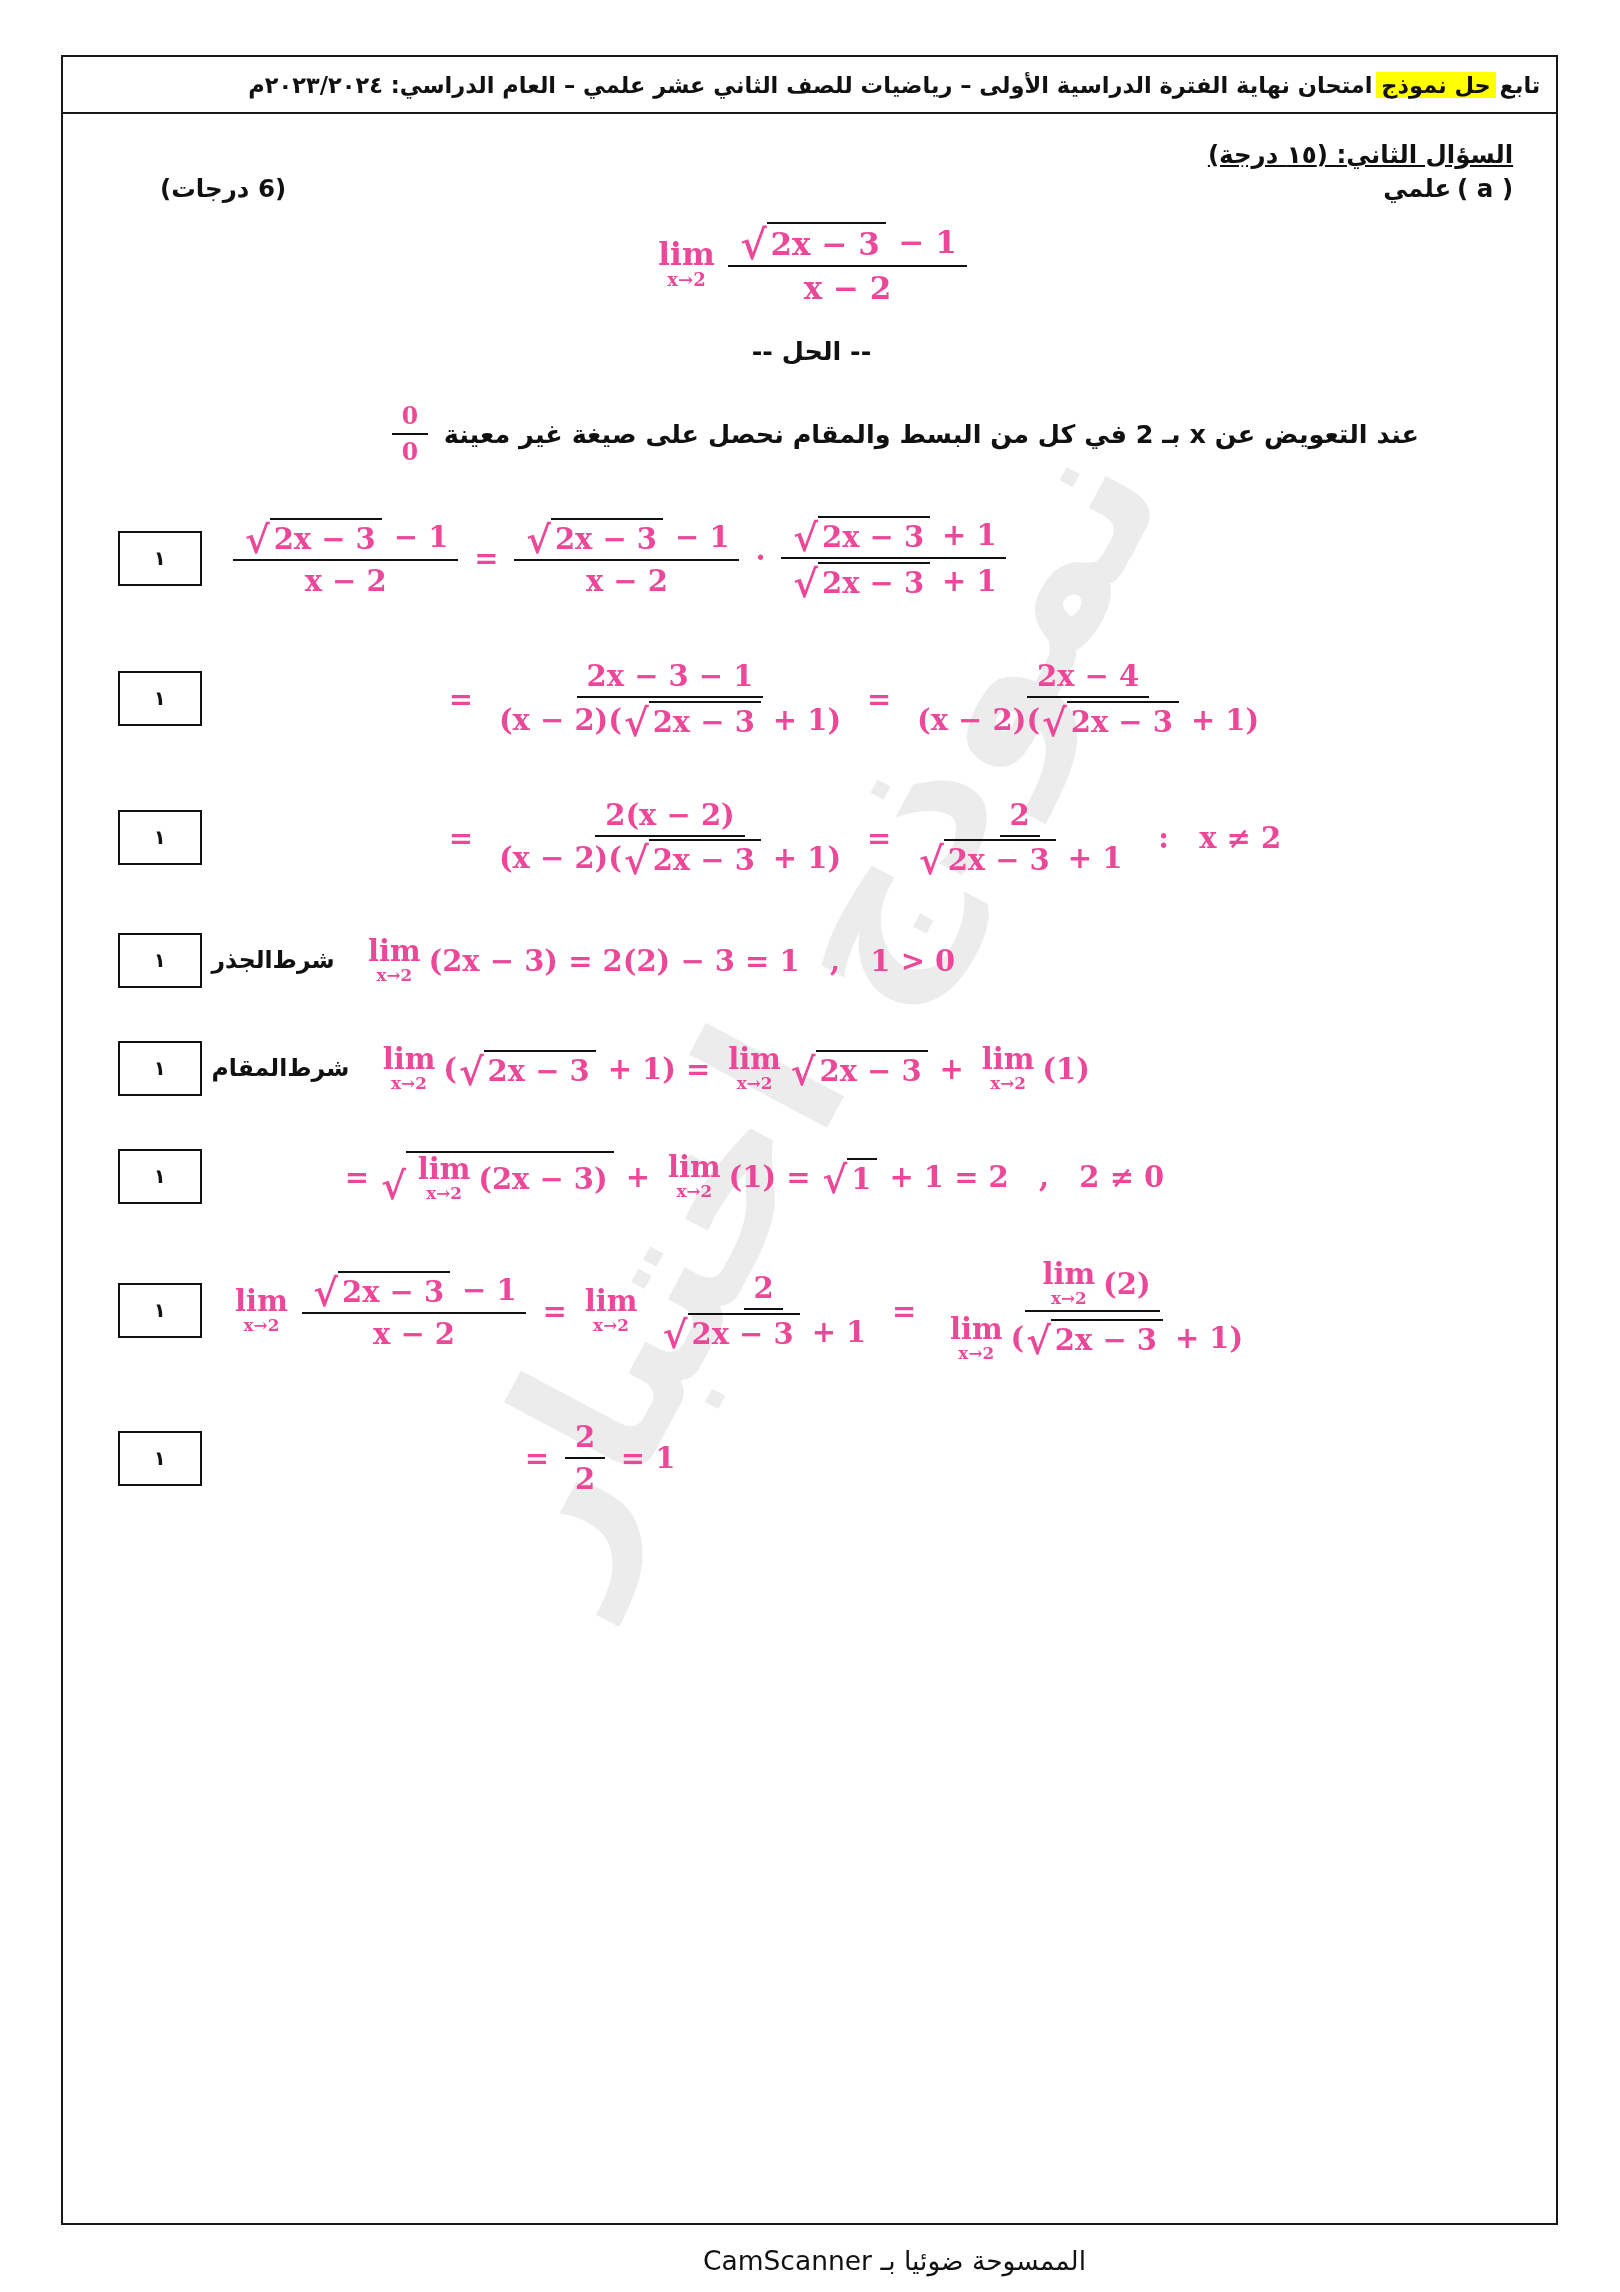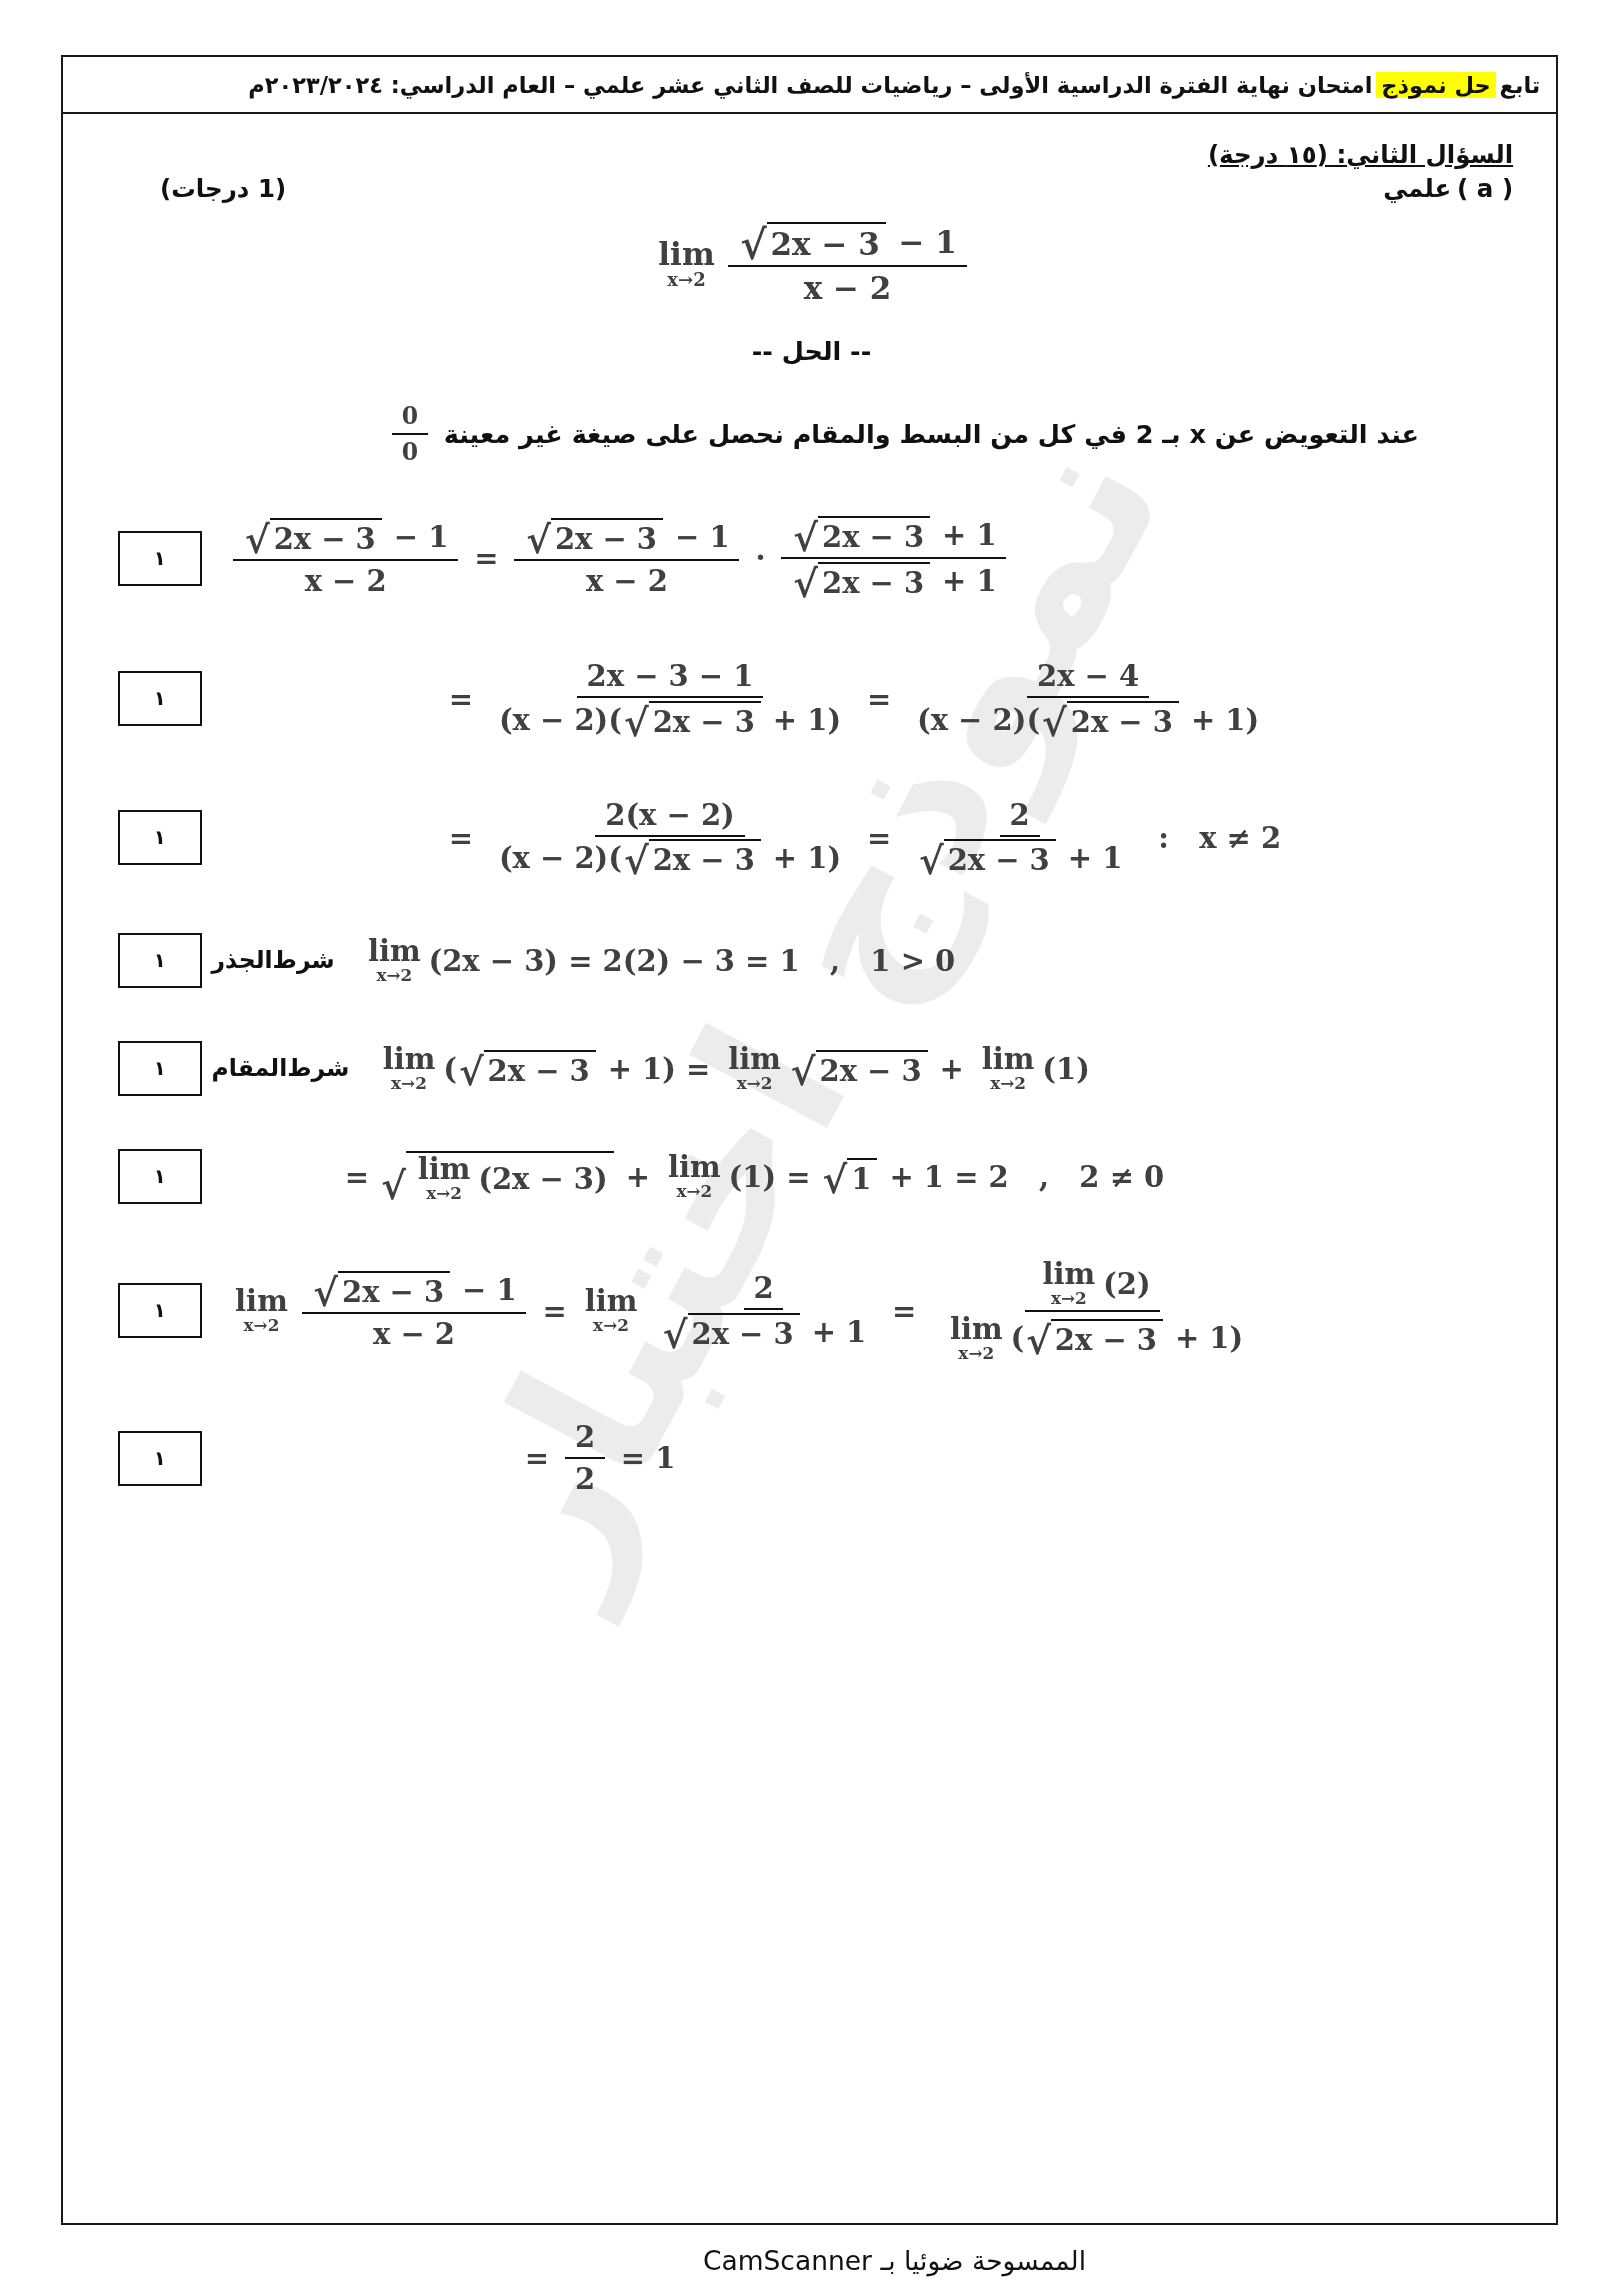--- a/index.html
+++ b/index.html
@@ -13,21 +13,21 @@
   .frame{position:absolute;left:61px;top:55px;width:1493px;height:2166px;border:2.9px solid #191919;z-index:1;}
   .header{height:55px;border-bottom:2.9px solid #191919;display:flex;align-items:center;
           padding:0 15.7px;font-weight:700;font-size:22.5px;white-space:nowrap;}
   .hl{background:#ffff00;padding:0 4.9px;margin:0 3.9px;}
   .content{padding:25.5px 39px 0 43px;position:relative;}
   .q-title{font-weight:700;font-size:24.5px;text-decoration:underline;padding-right:3.9px;}
   .part-row{display:flex;justify-content:space-between;align-items:center;font-weight:700;font-size:24.5px;
             margin-top:5.9px;padding-left:54px;padding-right:3.9px;}
   .part-a{display:inline-flex;gap:5.9px;}
   
-  .math{font-family:"DejaVu Serif",serif;font-weight:700;font-size:29px;display:flex;align-items:center;color:#404040;}
+  .math{font-family:"DejaVu Serif",serif;font-weight:700;font-size:29px;display:flex;align-items:center;color:#ec4899;}
   .math.center{justify-content:center;font-size:31px;margin:15.7px 0 3.9px;}
   .math.inline{display:inline-flex;font-size:23.5px;vertical-align:middle;}
   .mtxt{white-space:pre;}
   .mfrac{display:inline-flex;flex-direction:column;align-items:center;margin:0 5.9px;}
   .mnum,.mden{display:flex;align-items:center;justify-content:center;padding:2.9px 9.8px;white-space:nowrap;}
   .mnum{border-bottom:2.9px solid #111;}
   .msqrt{display:inline-flex;align-items:flex-end;margin:0 2px;}
   .mrad{font-size:1.3em;line-height:0.85;}
   .mradicand{border-top:2.9px solid #111;padding:2px 5.9px 0 3.9px;display:inline-flex;align-items:center;}
   .mlim{display:inline-flex;flex-direction:column;align-items:center;margin:0 7.8px;line-height:1;}
@@ -64,21 +64,21 @@
 
     <div class="content">
 
       <div class="q-title" dir="rtl">السؤال الثاني: (١٥ درجة)</div>
 
       <div class="part-row" dir="rtl">
         <span class="part-a">
           <span dir="ltr">( a )</span>
           <span>علمي</span>
         </span>
-        <span>(1 درجات)</span>
+        <span>(6 درجات)</span>
       </div>
 
       <div class="math center">
           <span class="mlim">
             <span class="mlimw">lim</span>
             <span class="mlims">x→2</span>
           </span>
           <span class="mfrac">
             <span class="mnum">
               <span class="msqrt">

